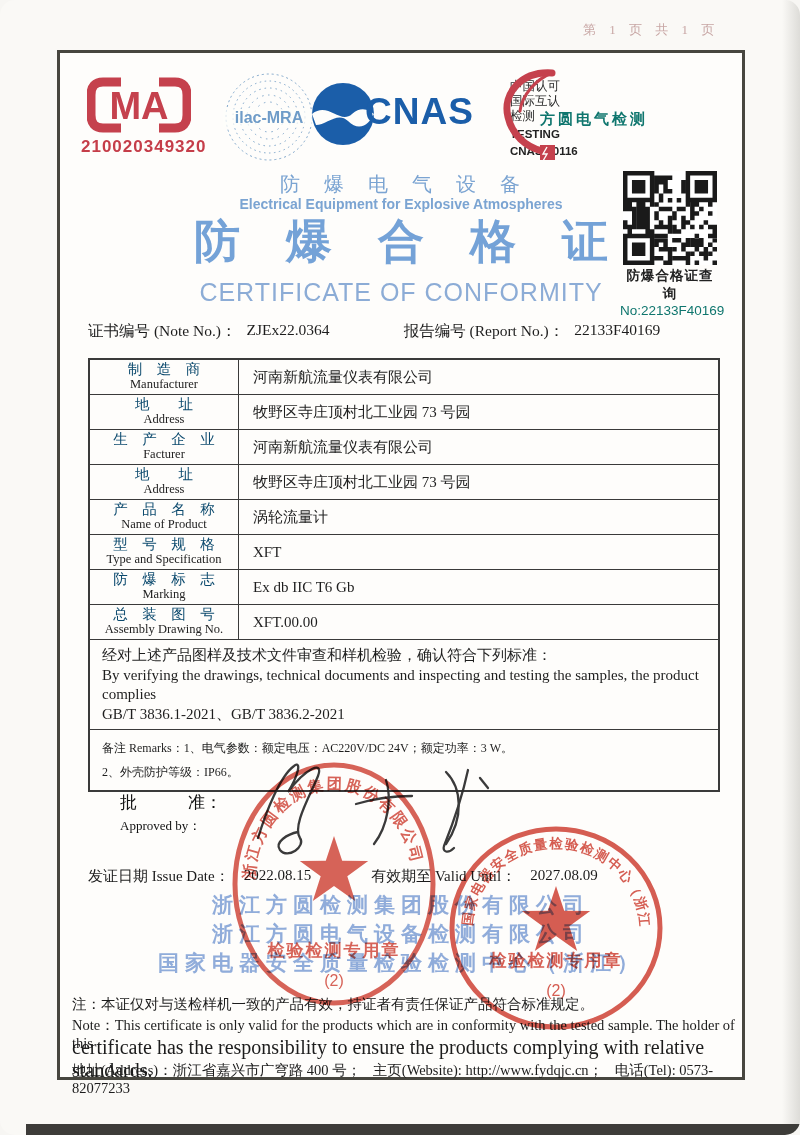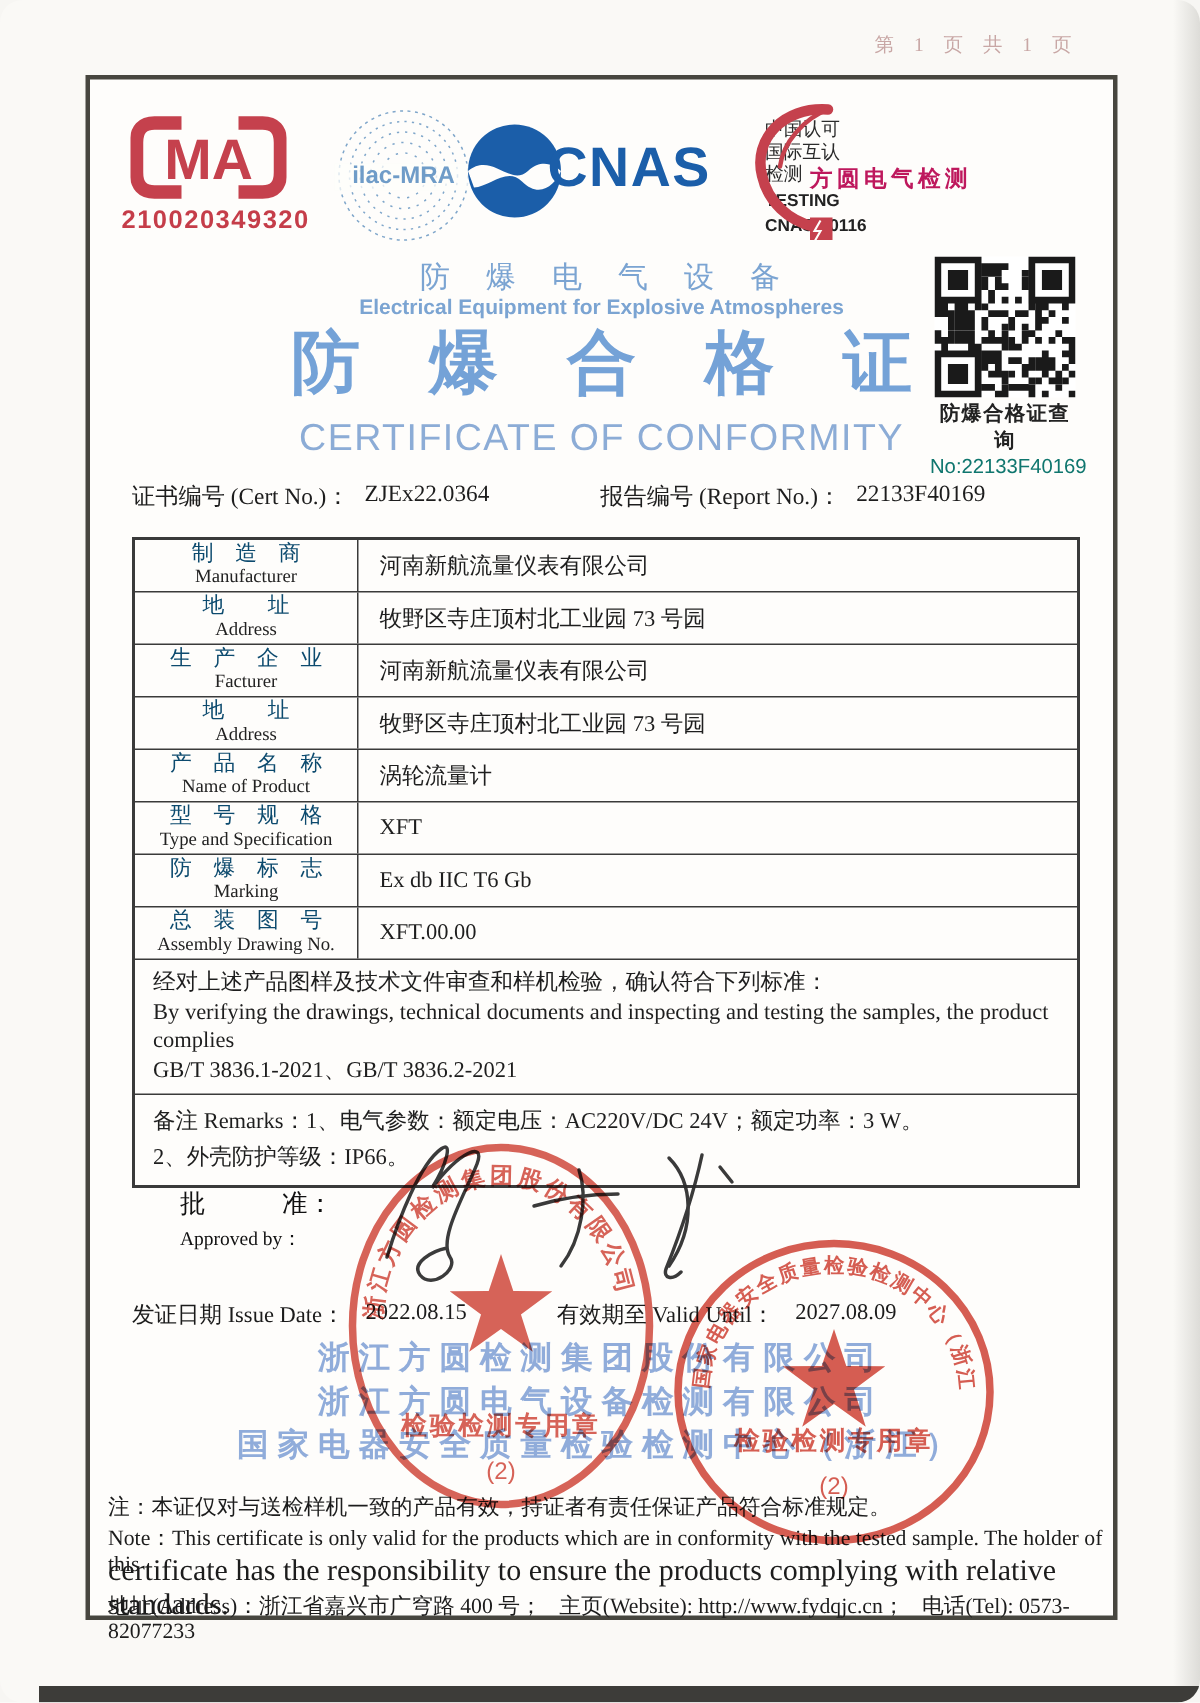--- a/index.html
+++ b/index.html
@@ -15,21 +15,21 @@
   
   .cma{left:27px;top:24px;width:104px;height:56px;}
   .cma-number{left:21px;top:84px;font-size:17px;font-weight:bold;color:#c53d49;letter-spacing:1px;font-family:"Liberation Sans",sans-serif;}
   .ilac{left:163px;top:18px;width:92px;height:92px;}
   .ilac-label{width:92px;text-align:center;top:38px;left:0;font-size:16px;font-weight:bold;color:#6f9cc8;font-family:"Liberation Sans",sans-serif;background:rgba(254,253,251,.75);}
   .cnas{left:250px;top:26px;width:255px;height:90px;}
   .cnas-letters{left:55px;top:12px;font-size:37px;font-weight:bold;color:#1b5ea9;font-family:"Liberation Sans",sans-serif;letter-spacing:1px;}
   .cnas-info{left:200px;top:0px;width:80px;font-family:"Liberation Sans",sans-serif;color:#2b2b2b;font-size:12.5px;line-height:15px;}
   .cnas-info .b{font-weight:bold;font-size:11.5px;line-height:14px;margin-top:3px;color:#222;}
   .fy{left:432px;top:12px;width:210px;height:105px;}
-  .fy-label{left:48px;top:45px;font-size:15px;color:#be185d;letter-spacing:3px;font-weight:bold;}
+  .fy-label{left:48px;top:45px;font-size:15px;color:#0f766e;letter-spacing:3px;font-weight:bold;}
   
   .hdr{left:0;width:682px;text-align:center;color:#7ba4d2;}
   .t-zh-small{top:118px;font-size:20px;letter-spacing:2px;font-family:"Liberation Sans",sans-serif;}
   .t-en-small{top:143px;font-size:14px;font-weight:bold;font-family:"Liberation Sans",sans-serif;letter-spacing:0px;}
   .t-zh-big{top:158px;font-size:46px;font-weight:bold;color:#74a2d7;font-family:"Liberation Sans",sans-serif;}
   .t-en-big{top:225px;font-size:25px;color:#8cacd6;font-family:"Liberation Sans",sans-serif;letter-spacing:1px;}
   
   .qr{left:560px;top:118px;width:100px;text-align:center;}
   .qr-box{margin:0 auto;width:94px;height:94px;background:#fff;}
   .qr-caption{font-size:13.5px;font-weight:bold;color:#222;margin-top:2px;letter-spacing:1px;font-family:"Liberation Sans",sans-serif;}
@@ -41,21 +41,21 @@
   
   .tbl{left:28px;top:305px;width:628px;border:2px solid #3a3a3a;background:transparent;}
   .row{display:flex;border-bottom:1.5px solid #3a3a3a;height:34px;}
   .row:last-child{border-bottom:none;}
   .lbl{width:148px;border-right:1.5px solid #3a3a3a;display:flex;flex-direction:column;align-items:center;justify-content:center;line-height:15px;}
   .lbl .zh{font-size:14.5px;color:#0c4a6e;}
   .lbl .en{font-size:12.5px;color:#222;}
   .val-cell{flex:1;display:flex;align-items:center;padding-left:14px;font-size:15px;color:#1e1e1e;}
   .wide{padding:6px 12px 5px 12px;font-size:15px;color:#1e1e1e;line-height:19.5px;border-bottom:1.5px solid #3a3a3a;}
   .wide:last-child{border-bottom:none;}
-  .remarks{padding:6px 12px 6px 12px;font-size:15px;color:#1e1e1e;line-height:24px;}
+  .remarks{padding:6px 12px 6px 12px;font-size:12px;color:#1e1e1e;line-height:24px;}
   
   .approve-zh{left:60px;top:738px;font-size:17px;color:#111;}
   .approve-en{left:60px;top:764px;font-size:13px;color:#111;}
   .dates{left:28px;top:814px;width:630px;display:flex;font-size:15px;color:#1b1b1b;}
   .dates .val{margin-left:14px;}
   .dates .part2{margin-left:60px;}
   
   .issuer{left:0;width:682px;text-align:center;font-size:21px;font-weight:bold;letter-spacing:6px;color:#90acda;font-family:"Liberation Sans",sans-serif;}
   .iss1{top:838px;}
   .iss2{top:867px;}
@@ -136,21 +136,21 @@
       <div class="qr-box">
         <svg id="qr-svg" width="94" height="94" viewBox="0 0 94 94">
             <path d="M31.3,4.5h4.5v4.5h-4.5zM35.8,4.5h4.5v4.5h-4.5zM40.3,4.5h4.5v4.5h-4.5zM44.8,4.5h4.5v4.5h-4.5zM31.3,9.0h4.5v4.5h-4.5zM35.8,9.0h4.5v4.5h-4.5zM40.3,9.0h4.5v4.5h-4.5zM58.2,9.0h4.5v4.5h-4.5zM31.3,13.4h4.5v4.5h-4.5zM40.3,13.4h4.5v4.5h-4.5zM58.2,13.4h4.5v4.5h-4.5zM31.3,17.9h4.5v4.5h-4.5zM40.3,17.9h4.5v4.5h-4.5zM44.8,17.9h4.5v4.5h-4.5zM58.2,17.9h4.5v4.5h-4.5zM35.8,22.4h4.5v4.5h-4.5zM35.8,26.9h4.5v4.5h-4.5zM44.8,26.9h4.5v4.5h-4.5zM53.7,26.9h4.5v4.5h-4.5zM0.0,31.3h4.5v4.5h-4.5zM4.5,31.3h4.5v4.5h-4.5zM13.4,31.3h4.5v4.5h-4.5zM17.9,31.3h4.5v4.5h-4.5zM26.9,31.3h4.5v4.5h-4.5zM31.3,31.3h4.5v4.5h-4.5zM62.7,31.3h4.5v4.5h-4.5zM67.1,31.3h4.5v4.5h-4.5zM71.6,31.3h4.5v4.5h-4.5zM85.0,31.3h4.5v4.5h-4.5zM0.0,35.8h4.5v4.5h-4.5zM4.5,35.8h4.5v4.5h-4.5zM9.0,35.8h4.5v4.5h-4.5zM13.4,35.8h4.5v4.5h-4.5zM17.9,35.8h4.5v4.5h-4.5zM22.4,35.8h4.5v4.5h-4.5zM35.8,35.8h4.5v4.5h-4.5zM40.3,35.8h4.5v4.5h-4.5zM44.8,35.8h4.5v4.5h-4.5zM53.7,35.8h4.5v4.5h-4.5zM58.2,35.8h4.5v4.5h-4.5zM67.1,35.8h4.5v4.5h-4.5zM76.1,35.8h4.5v4.5h-4.5zM9.0,40.3h4.5v4.5h-4.5zM13.4,40.3h4.5v4.5h-4.5zM17.9,40.3h4.5v4.5h-4.5zM22.4,40.3h4.5v4.5h-4.5zM31.3,40.3h4.5v4.5h-4.5zM49.2,40.3h4.5v4.5h-4.5zM67.1,40.3h4.5v4.5h-4.5zM71.6,40.3h4.5v4.5h-4.5zM85.0,40.3h4.5v4.5h-4.5zM9.0,44.8h4.5v4.5h-4.5zM13.4,44.8h4.5v4.5h-4.5zM17.9,44.8h4.5v4.5h-4.5zM22.4,44.8h4.5v4.5h-4.5zM31.3,44.8h4.5v4.5h-4.5zM44.8,44.8h4.5v4.5h-4.5zM49.2,44.8h4.5v4.5h-4.5zM58.2,44.8h4.5v4.5h-4.5zM67.1,44.8h4.5v4.5h-4.5zM0.0,49.2h4.5v4.5h-4.5zM9.0,49.2h4.5v4.5h-4.5zM13.4,49.2h4.5v4.5h-4.5zM17.9,49.2h4.5v4.5h-4.5zM22.4,49.2h4.5v4.5h-4.5zM35.8,49.2h4.5v4.5h-4.5zM44.8,49.2h4.5v4.5h-4.5zM58.2,49.2h4.5v4.5h-4.5zM62.7,49.2h4.5v4.5h-4.5zM80.6,49.2h4.5v4.5h-4.5zM0.0,53.7h4.5v4.5h-4.5zM4.5,53.7h4.5v4.5h-4.5zM9.0,53.7h4.5v4.5h-4.5zM13.4,53.7h4.5v4.5h-4.5zM17.9,53.7h4.5v4.5h-4.5zM22.4,53.7h4.5v4.5h-4.5zM31.3,53.7h4.5v4.5h-4.5zM35.8,53.7h4.5v4.5h-4.5zM40.3,53.7h4.5v4.5h-4.5zM44.8,53.7h4.5v4.5h-4.5zM49.2,53.7h4.5v4.5h-4.5zM58.2,53.7h4.5v4.5h-4.5zM67.1,53.7h4.5v4.5h-4.5zM76.1,53.7h4.5v4.5h-4.5zM85.0,53.7h4.5v4.5h-4.5zM89.5,53.7h4.5v4.5h-4.5zM4.5,58.2h4.5v4.5h-4.5zM22.4,58.2h4.5v4.5h-4.5zM26.9,58.2h4.5v4.5h-4.5zM44.8,58.2h4.5v4.5h-4.5zM49.2,58.2h4.5v4.5h-4.5zM53.7,58.2h4.5v4.5h-4.5zM89.5,58.2h4.5v4.5h-4.5zM31.3,62.7h4.5v4.5h-4.5zM35.8,62.7h4.5v4.5h-4.5zM40.3,62.7h4.5v4.5h-4.5zM71.6,62.7h4.5v4.5h-4.5zM85.0,62.7h4.5v4.5h-4.5zM89.5,62.7h4.5v4.5h-4.5zM31.3,67.1h4.5v4.5h-4.5zM35.8,67.1h4.5v4.5h-4.5zM40.3,67.1h4.5v4.5h-4.5zM49.2,67.1h4.5v4.5h-4.5zM53.7,67.1h4.5v4.5h-4.5zM62.7,67.1h4.5v4.5h-4.5zM67.1,67.1h4.5v4.5h-4.5zM71.6,67.1h4.5v4.5h-4.5zM76.1,67.1h4.5v4.5h-4.5zM89.5,67.1h4.5v4.5h-4.5zM31.3,71.6h4.5v4.5h-4.5zM40.3,71.6h4.5v4.5h-4.5zM58.2,71.6h4.5v4.5h-4.5zM62.7,71.6h4.5v4.5h-4.5zM67.1,71.6h4.5v4.5h-4.5zM71.6,71.6h4.5v4.5h-4.5zM76.1,71.6h4.5v4.5h-4.5zM85.0,71.6h4.5v4.5h-4.5zM35.8,76.1h4.5v4.5h-4.5zM40.3,76.1h4.5v4.5h-4.5zM44.8,76.1h4.5v4.5h-4.5zM49.2,76.1h4.5v4.5h-4.5zM58.2,76.1h4.5v4.5h-4.5zM71.6,76.1h4.5v4.5h-4.5zM80.6,76.1h4.5v4.5h-4.5zM89.5,76.1h4.5v4.5h-4.5zM44.8,80.6h4.5v4.5h-4.5zM62.7,80.6h4.5v4.5h-4.5zM67.1,80.6h4.5v4.5h-4.5zM76.1,80.6h4.5v4.5h-4.5zM80.6,80.6h4.5v4.5h-4.5zM85.0,80.6h4.5v4.5h-4.5zM31.3,85.0h4.5v4.5h-4.5zM35.8,85.0h4.5v4.5h-4.5zM44.8,85.0h4.5v4.5h-4.5zM49.2,85.0h4.5v4.5h-4.5zM53.7,85.0h4.5v4.5h-4.5zM58.2,85.0h4.5v4.5h-4.5zM62.7,85.0h4.5v4.5h-4.5zM80.6,85.0h4.5v4.5h-4.5zM40.3,89.5h4.5v4.5h-4.5zM44.8,89.5h4.5v4.5h-4.5zM62.7,89.5h4.5v4.5h-4.5zM71.6,89.5h4.5v4.5h-4.5zM89.5,89.5h4.5v4.5h-4.5zM0,0h31.333333333333336v31.333333333333336h-31.333333333333336z M4.476190476190476,4.476190476190476v22.38095238095238h22.38095238095238v-22.38095238095238zM8.952380952380953,8.952380952380953h13.428571428571429v13.428571428571429h-13.428571428571429zM62.66666666666667,0h31.333333333333336v31.333333333333336h-31.333333333333336z M67.14285714285714,4.476190476190476v22.38095238095238h22.38095238095238v-22.38095238095238zM71.61904761904762,8.952380952380953h13.428571428571429v13.428571428571429h-13.428571428571429zM0,62.66666666666667h31.333333333333336v31.333333333333336h-31.333333333333336z M4.476190476190476,67.14285714285714v22.38095238095238h22.38095238095238v-22.38095238095238zM8.952380952380953,71.61904761904762h13.428571428571429v13.428571428571429h-13.428571428571429z" fill="#1a1a1a" fill-rule="evenodd"></path>
           </svg>
       </div>
       <div class="qr-caption">防爆合格证查询</div>
       <div class="qr-number">No:22133F40169</div>
     </div>
 
     <div class="abs certline">
-      <span>证书编号 (Cert No.)：</span>
+      <span>证书编号 (Note No.)：</span>
       <span class="val">ZJEx22.0364</span>
       <span class="part2">报告编号 (Report No.)：</span>
       <span class="val">22133F40169</span>
     </div>
 
     <div class="abs tbl">
       <div class="row">
         <div class="lbl">
             <span class="zh">制　造　商</span>
             <span class="en">Manufacturer</span>

